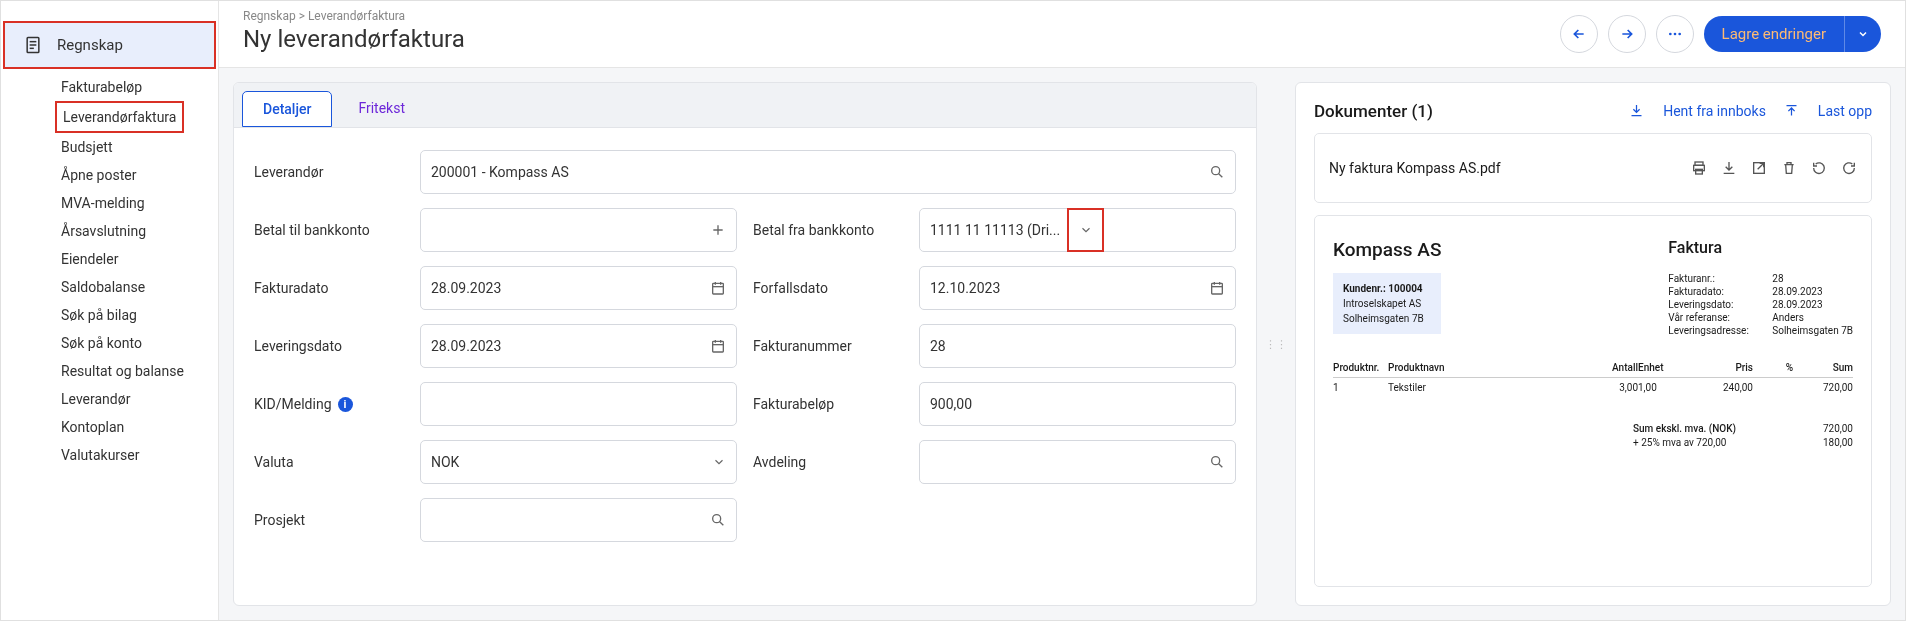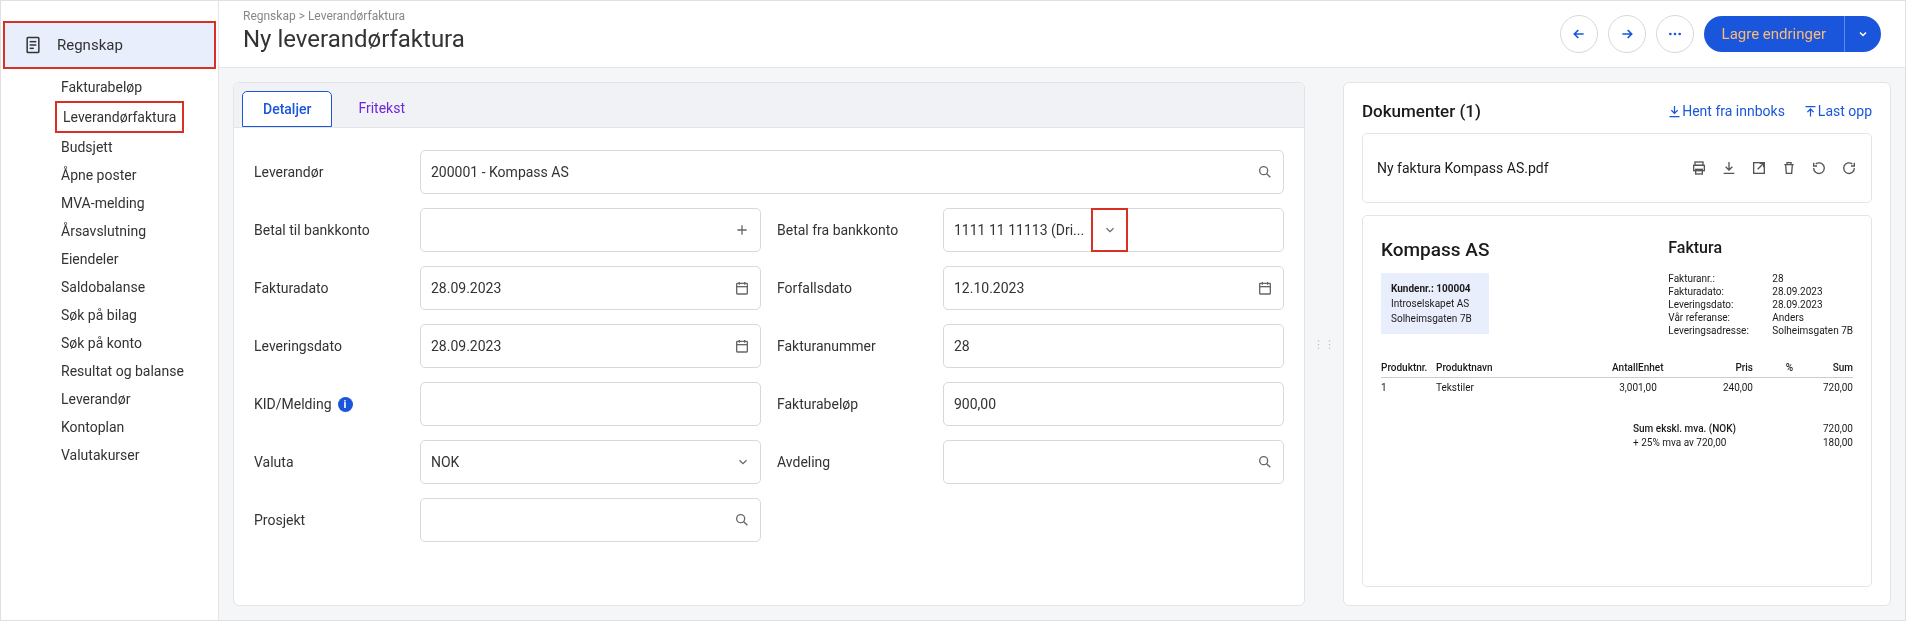--- a/index.html
+++ b/index.html
@@ -133,21 +133,21 @@
       border-radius: 6px;
       display: flex;
       flex-direction: column;
       overflow: hidden;
     }
     .left-panel {
       flex: 1;
       min-width: 0;
     }
     .right-panel {
-      width: 548px;
+      width: 596px;
       padding: 18px 18px;
     }
     .tabs {
       background: #f0f2f5;
       padding: 8px 8px 0 8px;
       display: flex;
       gap: 6px;
       border-bottom: 1px solid #e2e4e8;
     }
     .tab {
@@ -231,22 +231,21 @@
       font-weight: 500;
     }
     .doc-actions {
       display: flex;
       gap: 18px;
       font-size: 14px;
       color: #1a56db;
     }
     .doc-action {
       display: flex;
-      align-items: center;
-      gap: 0;
+      gap: 19px;
       cursor: pointer;
     }
     .doc-file {
       border: 1px solid #e2e4e8;
       border-radius: 5px;
       padding: 26px 14px;
       display: flex;
       align-items: center;
       justify-content: space-between;
       margin-bottom: 12px;

